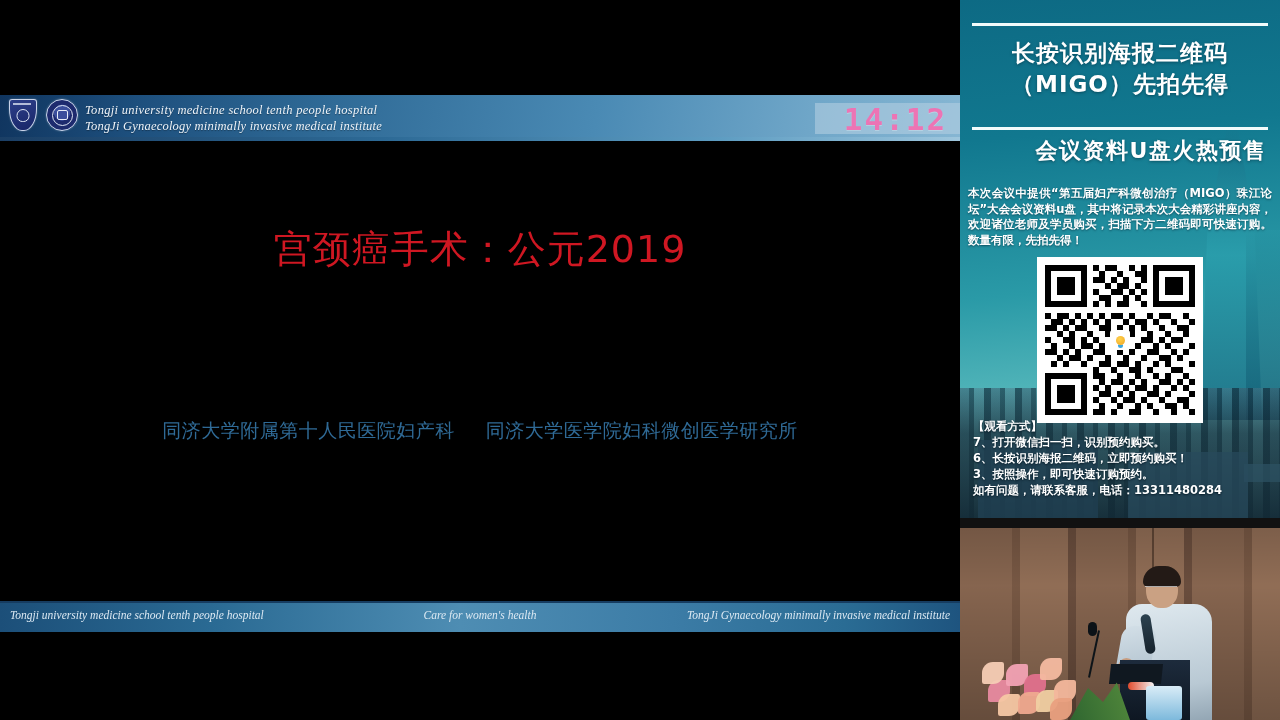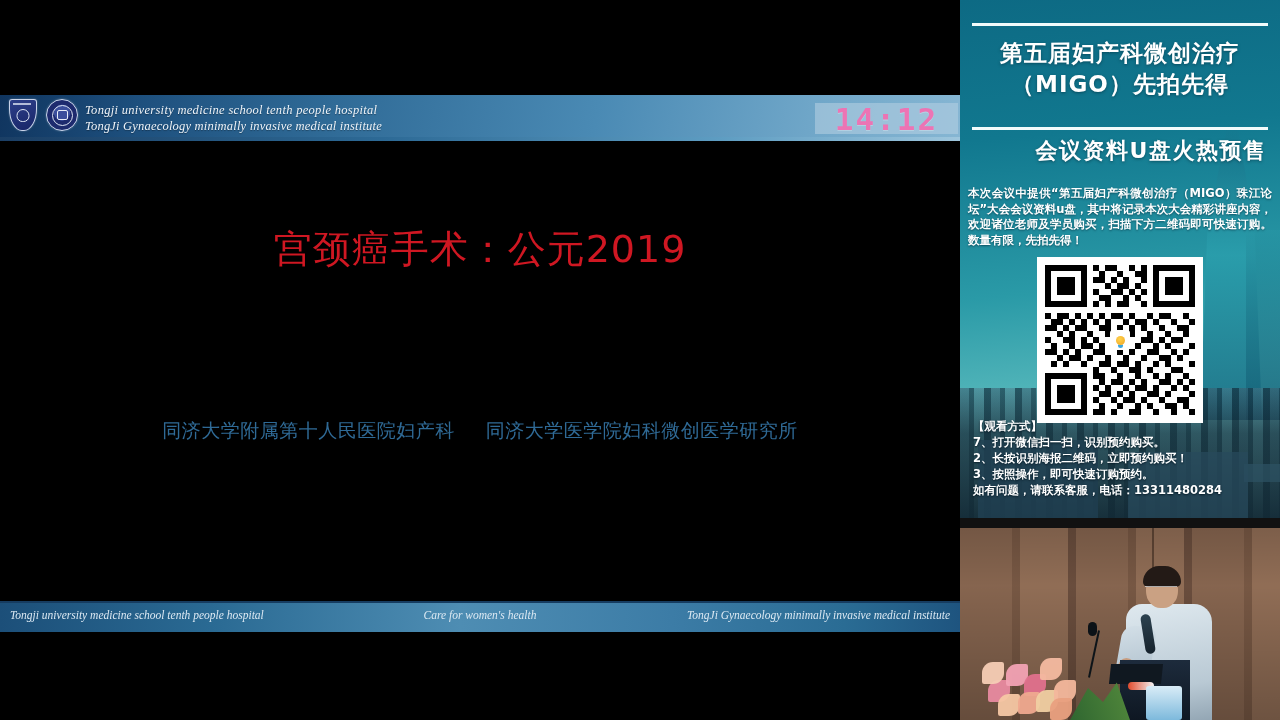--- a/index.html
+++ b/index.html
@@ -121,20 +121,21 @@
 
   
   .clock-box {
     position: absolute;
     left: 815px; top: 103px;
     width: 143px; height: 31px;
     background: rgba(176,205,225,.62);
     display: flex;
     align-items: center;
     justify-content: center;
+    padding-left: 9px;
   }
   .clock-text {
     font-family: "DejaVu Sans Mono", monospace;
     font-weight: bold;
     font-size: 31px;
     letter-spacing: 2px;
     color: #ec74b4;
     text-shadow: 0 1px 0 rgba(255,255,255,.25);
   }
 
@@ -503,21 +504,21 @@
   <div id="sidebar">
 
     <div class="poster">
       <div class="poster-tower"></div>
       <div class="poster-tower2"></div>
       <div class="poster-city"></div>
 
       <div class="poster-rule rule-top"></div>
 
       <div class="poster-title">
-        <div>第五届妇产科微创治疗</div>
+        <div>长按识别海报二维码</div>
         <div>（MIGO）先拍先得</div>
       </div>
 
       <div class="poster-rule rule-mid"></div>
 
       <div class="poster-subtitle">会议资料U盘火热预售</div>
 
       <div class="poster-body">本次会议中提供“第五届妇产科微创治疗（MIGO）珠江论坛”大会会议资料u盘，其中将记录本次大会精彩讲座内容，欢迎诸位老师及学员购买，扫描下方二维码即可快速订购。数量有限，先拍先得！</div>
 
       <div class="qr">
@@ -695,21 +696,21 @@
           </g>
         </svg>
         <div class="qr-logo">
             <i></i>
           </div>
       </div>
 
       <div class="poster-howto">
         <div>【观看方式】</div>
         <div>7、打开微信扫一扫，识别预约购买。</div>
-        <div>2、长按识别海报二维码，立即预约购买！</div>
+        <div>6、长按识别海报二维码，立即预约购买！</div>
         <div>3、按照操作，即可快速订购预约。</div>
         <div>如有问题，请联系客服，电话：13311480284</div>
       </div>
     </div>
 
     <div class="feed">
       <div class="feed-wall"></div>
       <div class="feed-wall-seam"></div>
 
       <div class="podium-mic-stem"></div>

